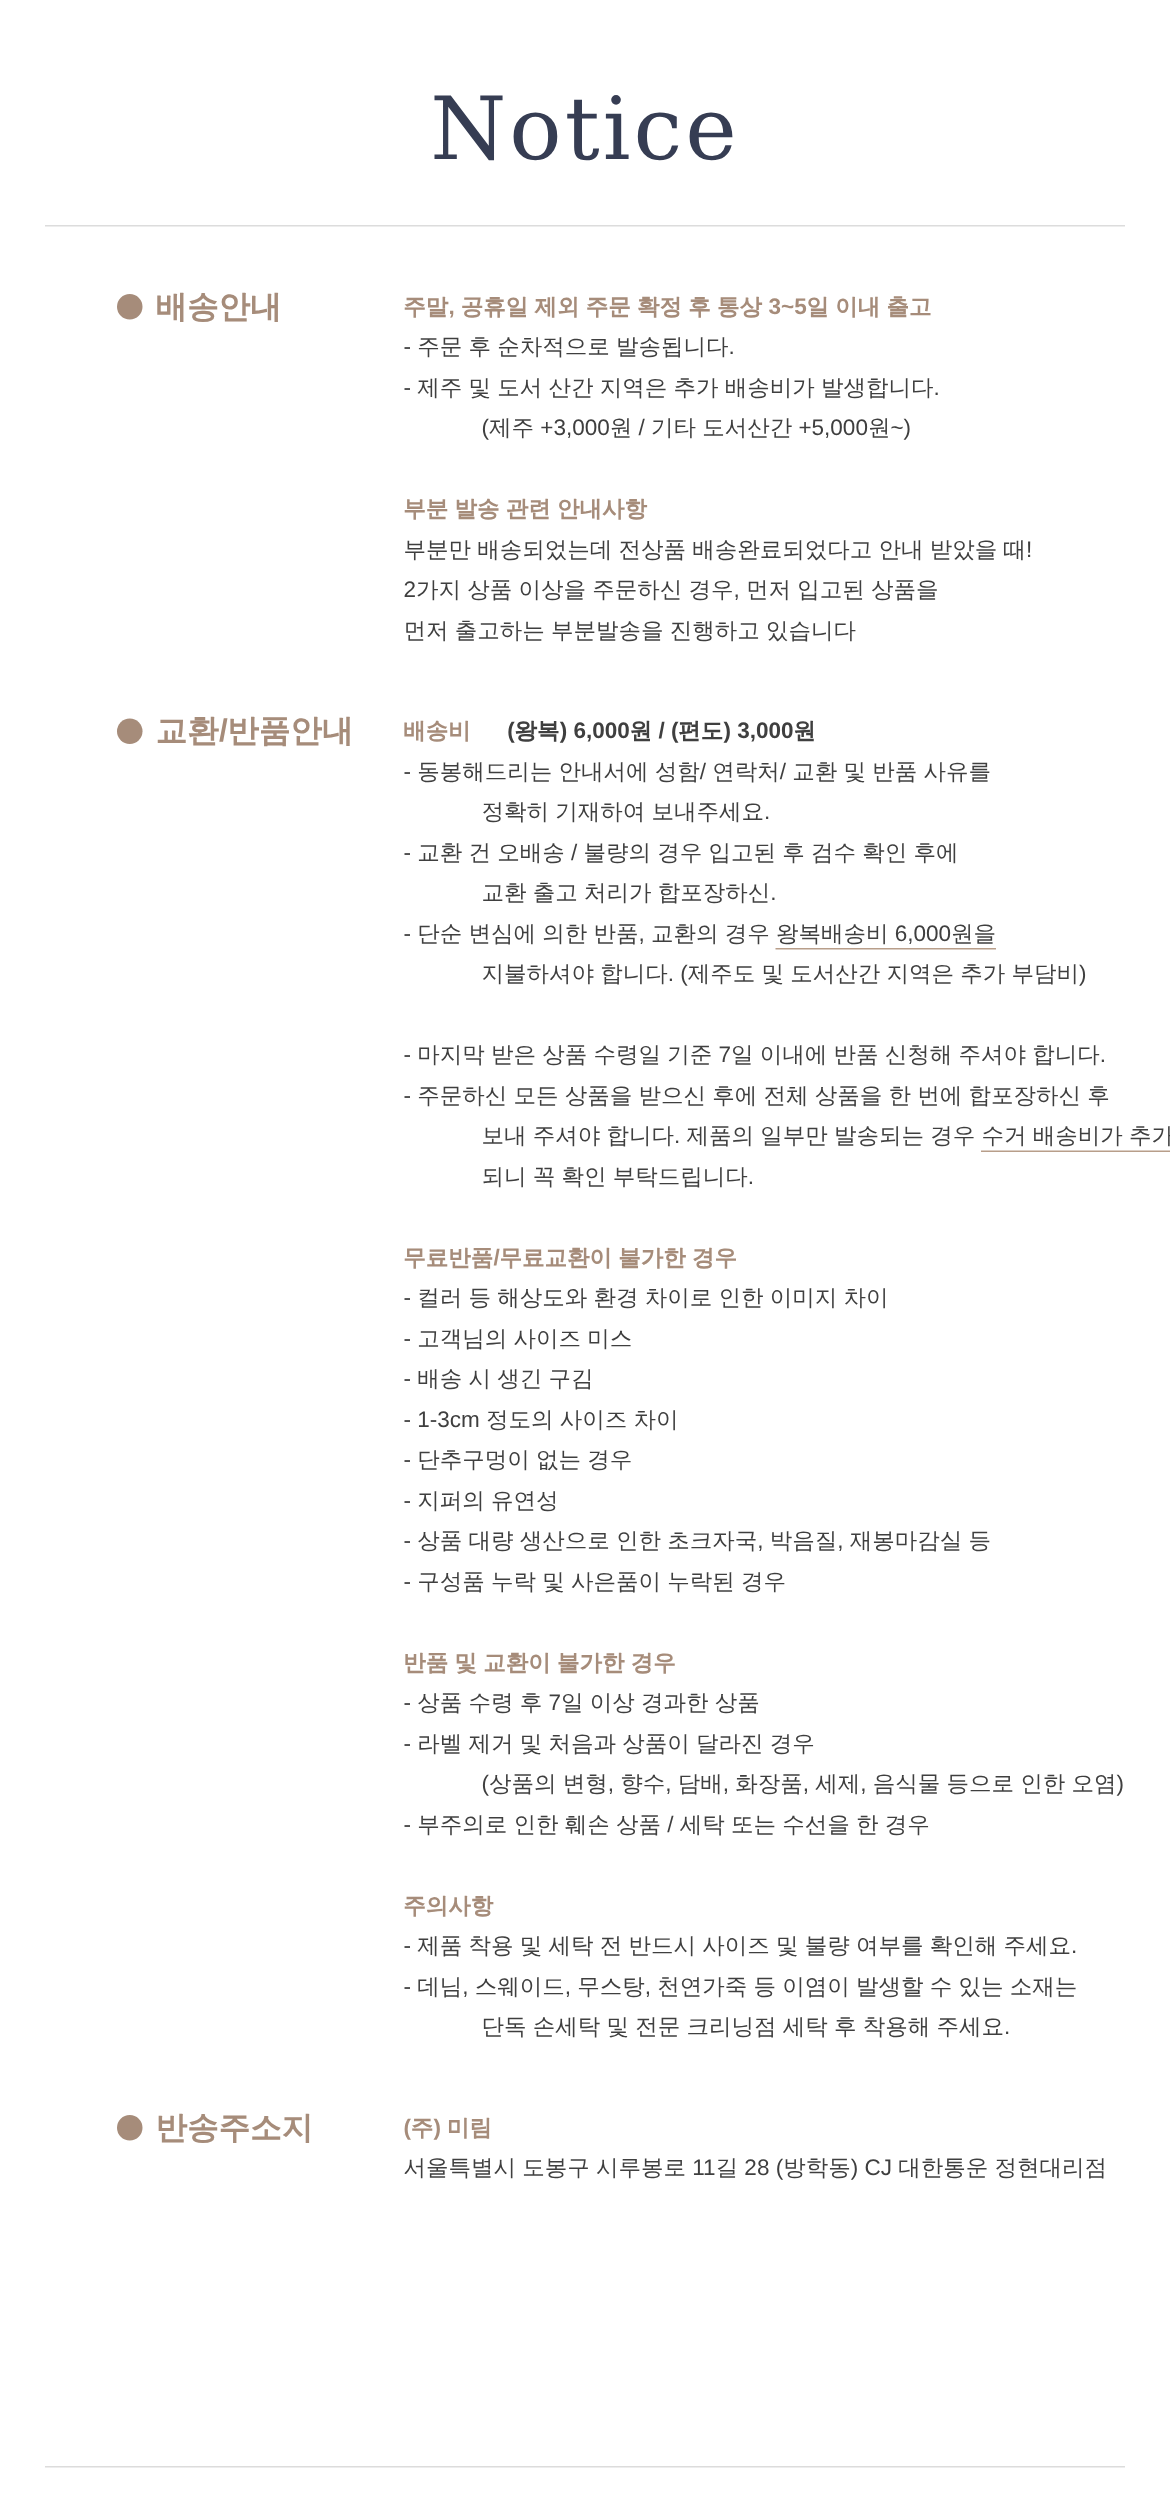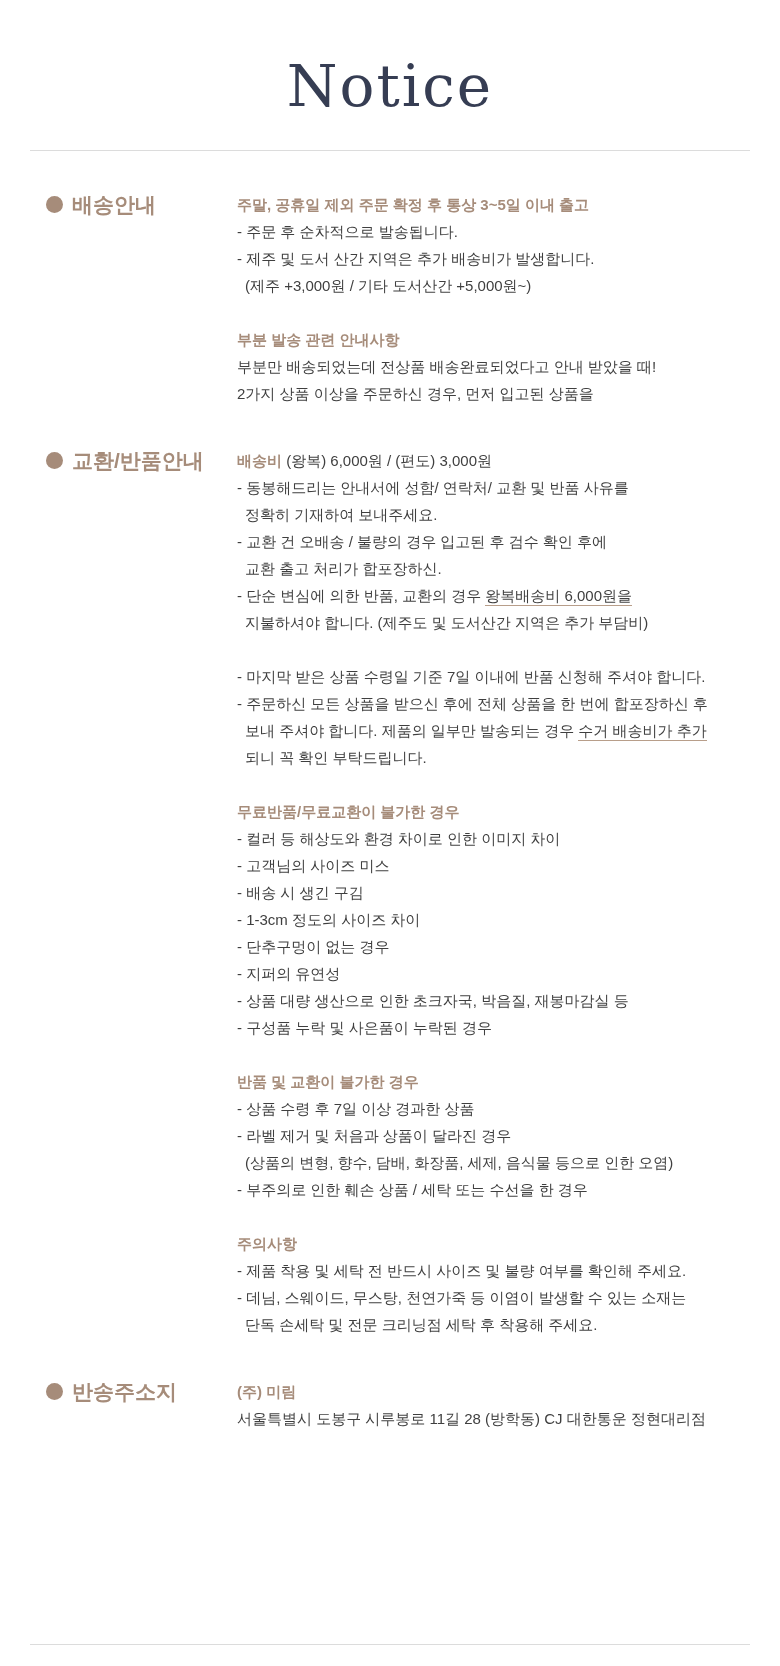--- a/index.html
+++ b/index.html
@@ -49,39 +49,40 @@
     width: 237px;
     padding-left: 46px;
     display: flex;
     align-items: center;
     gap: 9px;
     color: var(--accent);
     font-weight: bold;
     font-size: 21px;
     line-height: 27px;
     white-space: nowrap;
+    margin-left: 32px;
   }
   .bullet {
     flex: 0 0 auto;
     width: 17px; height: 17px;
     border-radius: 50%;
     background: var(--accent);
     display: inline-block;
   }
   .section-body { flex: 1 1 auto; padding-right: 20px; }
   .group + .group { margin-top: 27px; }
   p.group-heading, p.line {
     margin: 0;
     font-size: 15px;
     line-height: 27px;
     white-space: nowrap;
   }
   .group-heading .accent { color: var(--accent); font-weight: bold; }
-  .group-heading .suffix { color: var(--body); font-weight: normal; }
-  p.line.indent { padding-left: 8px; }
+  .group-heading .suffix { color: var(--body); font-weight: bold; margin-left: 20px; }
+  p.line.indent { padding-left: 8px; margin-left: 44px; }
   .u {
     border-bottom: 1px solid var(--underline);
     padding-bottom: 1px;
   }
   .bottom-divider {
     position: absolute;
     left: 30px; right: 30px;
     top: 1644px;
     border: none;
     border-top: 1px solid var(--divider);
@@ -104,20 +105,21 @@
           <div class="group">
             <p class="group-heading"><span class="accent">주말, 공휴일 제외 주문 확정 후 통상 3~5일 이내 출고</span></p>
             <p class="line">- 주문 후 순차적으로 발송됩니다.</p>
             <p class="line">- 제주 및 도서 산간 지역은 추가 배송비가 발생합니다.</p>
             <p class="line indent">(제주 +3,000원 / 기타 도서산간 +5,000원~)</p>
           </div>
           <div class="group">
             <p class="group-heading"><span class="accent">부분 발송 관련 안내사항</span></p>
             <p class="line">부분만 배송되었는데 전상품 배송완료되었다고 안내 받았을 때!</p>
             <p class="line">2가지 상품 이상을 주문하신 경우, 먼저 입고된 상품을</p>
+            <p class="line">먼저 출고하는 부분발송을 진행하고 있습니다</p>
           </div>
         </div>
       </section>
       <section class="section">
         <div class="section-label">
           <span class="bullet"></span>
           <span class="label-text">교환/반품안내</span>
         </div>
         <div class="section-body">
           <div class="group">

